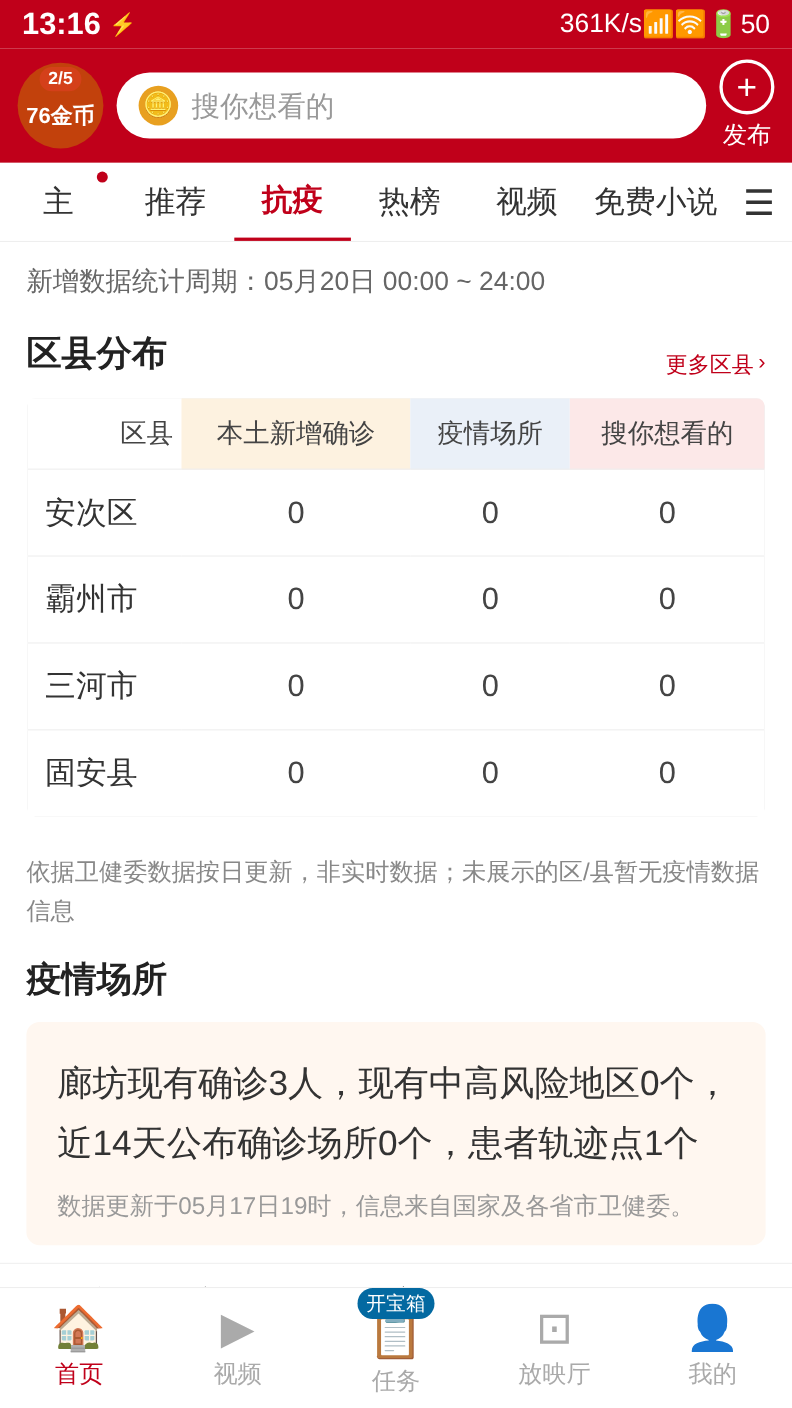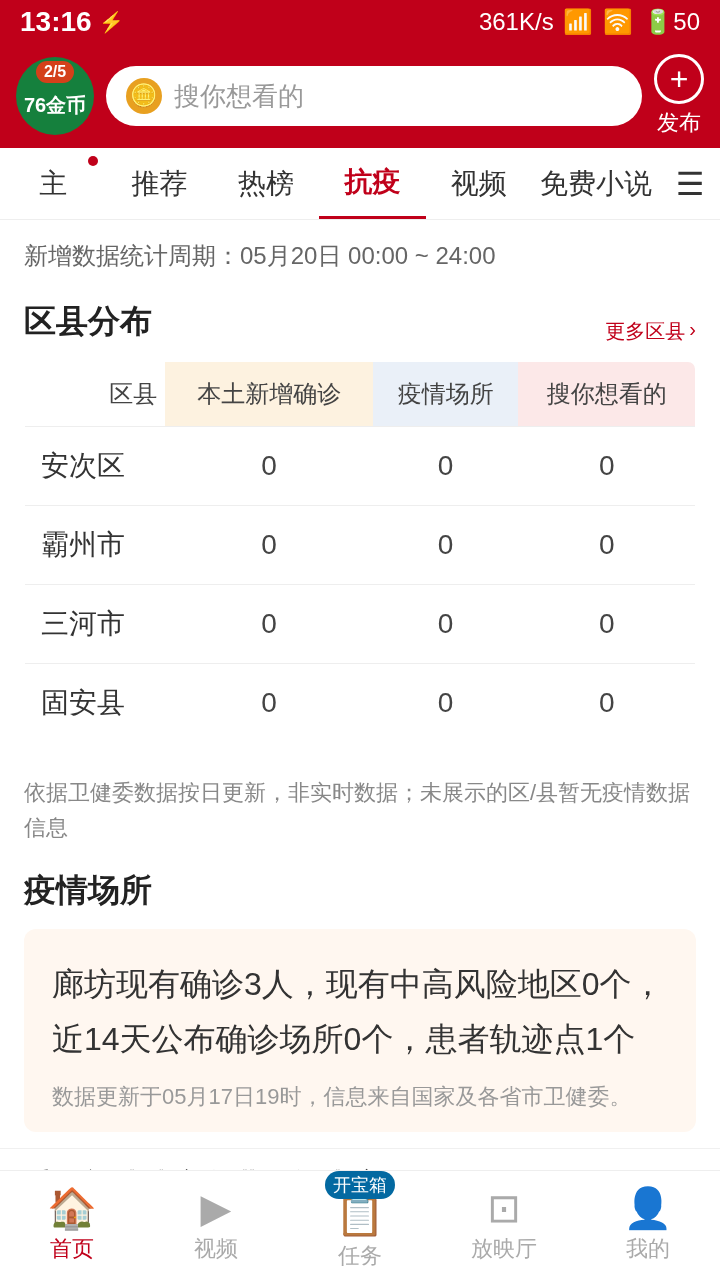--- a/index.html
+++ b/index.html
@@ -12,35 +12,35 @@
       height: 44px;
       display: flex;
       align-items: center;
       justify-content: space-between;
       padding: 0 20px;
       color: white;
       font-size: 28px;
       font-weight: bold;
     }
     .status-left { display: flex; align-items: center; gap: 8px; justify-content: space-between; }
-    .status-right { display: flex; align-items: center; gap: 10px; font-size: 24px; font-weight: normal; }
+    .status-right { display: flex; align-items: center; font-size: 24px; font-weight: normal; }
     .status-bolt { font-size: 20px; }
 
     
     .header {
       background: #c0001a;
       padding: 10px 16px;
       display: flex;
       align-items: center;
       gap: 12px;
     }
     .coins-badge {
       width: 78px;
       height: 78px;
-      background: #15803d;
+      background: #c2410c;
       border-radius: 50%;
       display: flex;
       flex-direction: column;
       align-items: center;
       justify-content: center;
       font-size: 18px;
       color: white;
       font-weight: bold;
       position: relative;
       flex-shrink: 0;
@@ -310,25 +310,25 @@
 </div>
 
 <div class="nav-tabs">
   <div class="nav-tab nav-first">
     <span>主</span>
     <div class="nav-dot"></div>
   </div>
   <div class="nav-tab">
     <span>推荐</span>
   </div>
+  <div class="nav-tab active">
+    <span>抗疫</span>
+  </div>
   <div class="nav-tab">
     <span>热榜</span>
-  </div>
-  <div class="nav-tab active">
-    <span>抗疫</span>
   </div>
   <div class="nav-tab">
     <span>视频</span>
   </div>
   <div class="nav-tab">
     <span>免费小说</span>
   </div>
   <div class="nav-menu">☰</div>
 </div>
 

